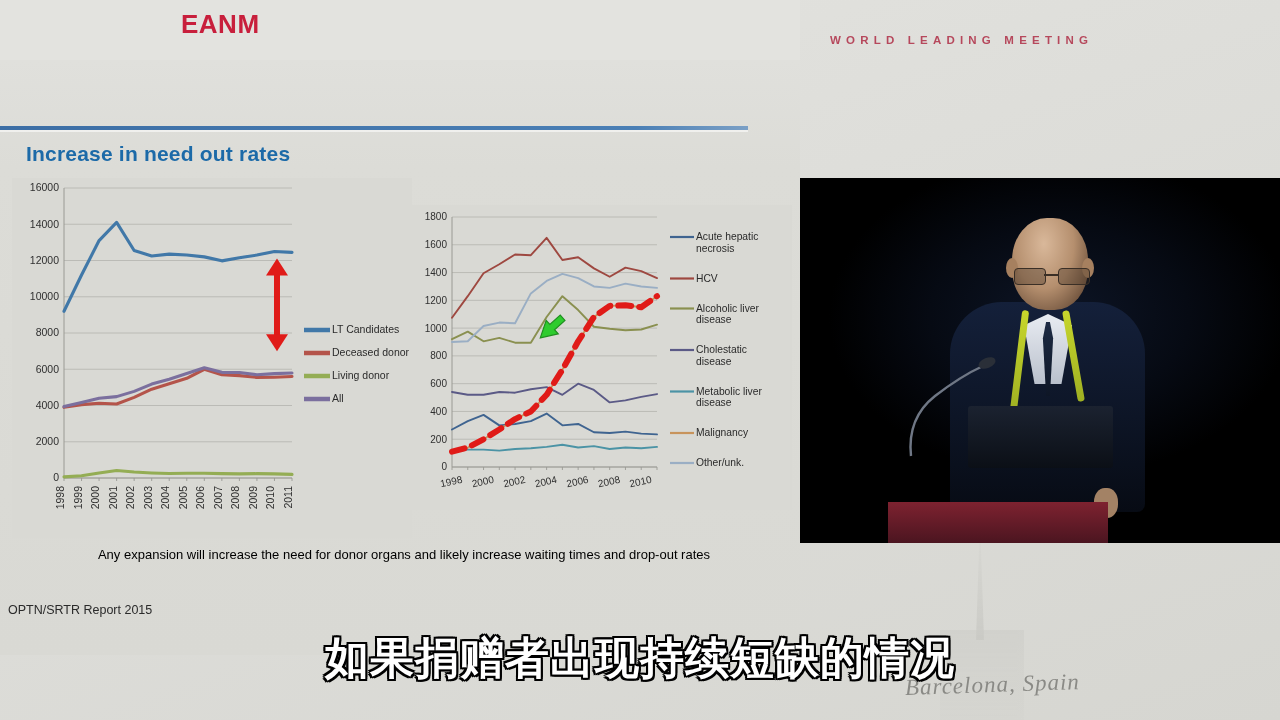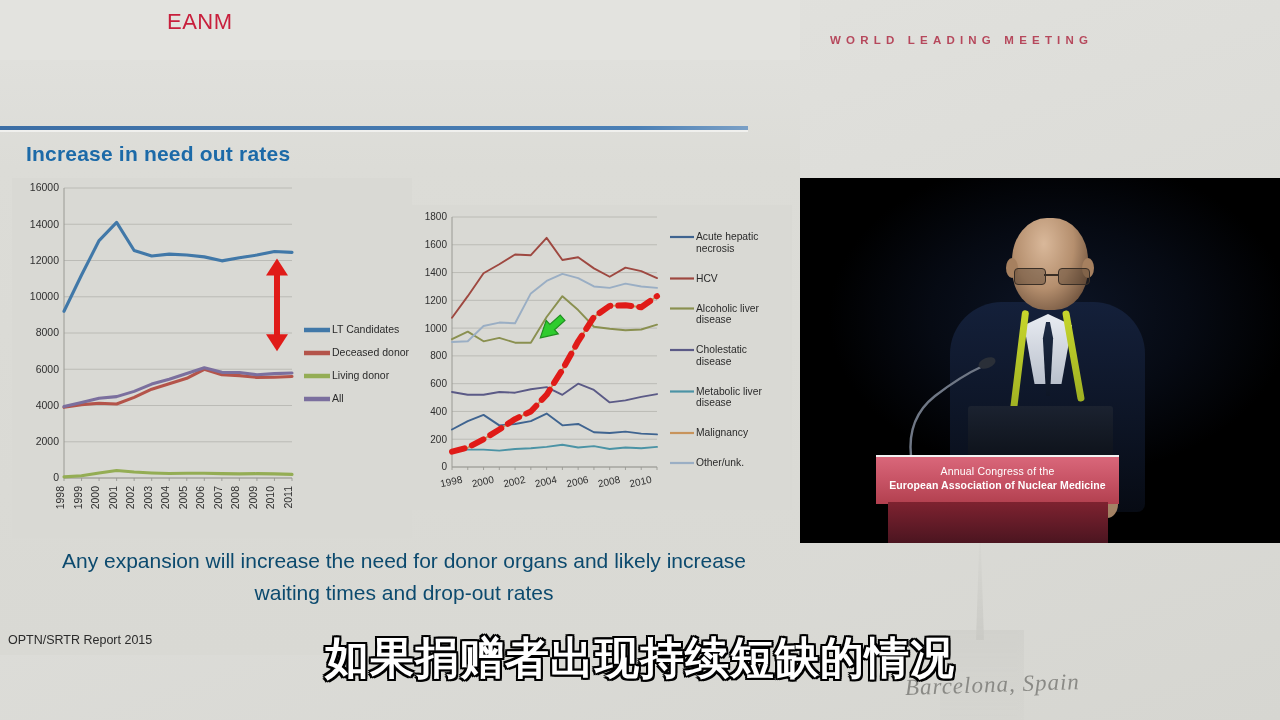--- a/index.html
+++ b/index.html
@@ -17,21 +17,21 @@
     opacity:.22;pointer-events:none;}
   .wm-spire{position:absolute;left:96px;top:0;width:8px;height:120px;
     background:linear-gradient(to bottom,rgba(150,150,145,.0),rgba(140,140,135,.75));
     clip-path:polygon(50% 0,100% 100%,0 100%);}
   .wm-body{position:absolute;left:60px;top:110px;width:84px;height:110px;
     background:linear-gradient(to bottom,rgba(150,150,145,.45),rgba(150,150,145,.05));}
 
   
   .top-bar{position:absolute;left:0;top:0;width:800px;height:60px;
     background:#e3e3df;}
-  .eanm{position:absolute;left:167px;top:11px;font-size:22px;font-weight:normal;
+  .eanm{position:absolute;left:181px;top:11px;font-size:26px;font-weight:bold;
     color:#c81f3c;letter-spacing:.5px;line-height:1;}
 
   .wlm{position:absolute;left:830px;top:24px;font-size:11.5px;
     color:#b6485c;letter-spacing:5.2px;font-weight:600;white-space:nowrap;margin-top:10px;}
 
   
   .imda-box{position:absolute;left:1050px;top:40px;width:130px;height:115px;
     background:linear-gradient(145deg,#f4f4f2 0%,#e6e6e3 55%,#dcdcd9 100%);
     border-radius:12px;box-shadow:0 2px 5px rgba(0,0,0,.25);}
   .imda-text{position:absolute;left:14px;top:55px;font-family:"Liberation Serif","DejaVu Serif",serif;
@@ -44,22 +44,22 @@
   .slide-inner{position:absolute;inset:0;background:
     linear-gradient(to bottom,#e0e0dc 0%,#dcdcd7 18%,#d9d9d4 100%);}
   .hairline{position:absolute;left:0;top:66px;width:748px;height:4px;
     background:linear-gradient(to right,#3c6ea5,#4a7fb5 85%,#7ba0c6);}
   .hairline2{position:absolute;left:0;top:70px;width:748px;height:2px;
     background:rgba(255,255,255,.55);}
   .slide-title{position:absolute;left:26px;top:82px;font-size:21px;font-weight:bold;
     color:#1c6aa8;letter-spacing:.2px;}
 
   .caption{position:absolute;left:34px;top:485px;width:740px;text-align:center;
-    font-size:21px;color:#0c4a6e;line-height:1.5;}
-  .cite{position:absolute;left:8px;top:573px;font-size:12.5px;color:#2a2a2a;}
+    font-size:13px;color:#000000;line-height:1.5;}
+  .cite{position:absolute;left:8px;top:543px;font-size:12.5px;color:#2a2a2a;}
 
   
   .chart{position:absolute;}
   .chart svg{display:block;}
 
   
   .video{position:absolute;left:800px;top:178px;width:480px;height:365px;
     background:#000;overflow:hidden;}
   .vid-bg{position:absolute;inset:0;
     background:radial-gradient(ellipse 60% 55% at 54% 38%,#0d1526 0%,#060a13 45%,#000 80%);}
@@ -305,23 +305,19 @@
           <div class="gl r"></div>
           <div class="gl-bridge"></div>
       </div>
     </div>
     <svg class="mic-stand" viewBox="0 0 110 110">
       <path d="M6 108 Q2 70 30 48 Q56 28 78 18" stroke="#6f7785" stroke-width="2.4" fill="none"></path>
       <ellipse cx="82" cy="15" rx="9" ry="5" fill="#2a2f38" transform="rotate(-22 82 15)"></ellipse>
     </svg>
     <div class="laptop"></div>
     <div class="hand"></div>
-    <div class="podium">
-      <div class="pod-l1">Annual Congress of the</div>
-      <div class="pod-l2">European Association of Nuclear Medicine</div>
-    </div>
     <div class="podium-base"></div>
   </div>
 
   <div class="barcelona">Barcelona, Spain</div>
   <div class="subtitle">如果捐赠者出现持续短缺的情况</div>
 
 </div>
 
 </body></html>

